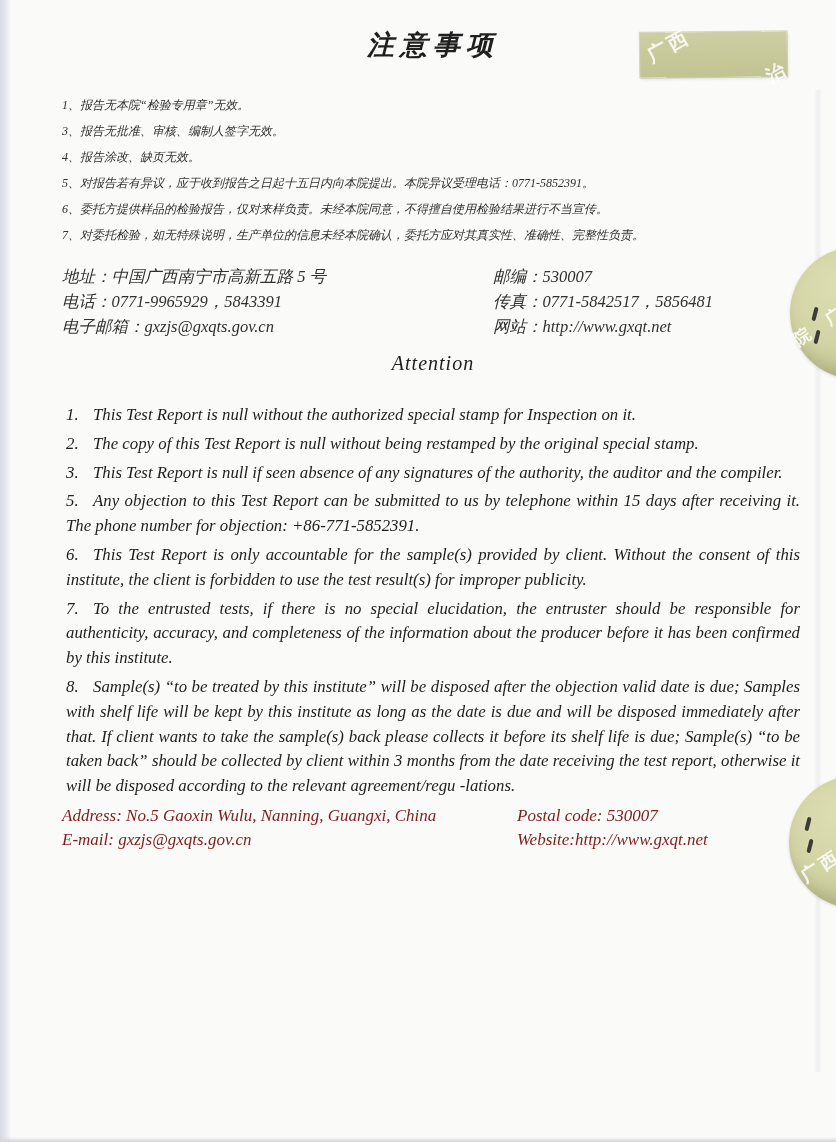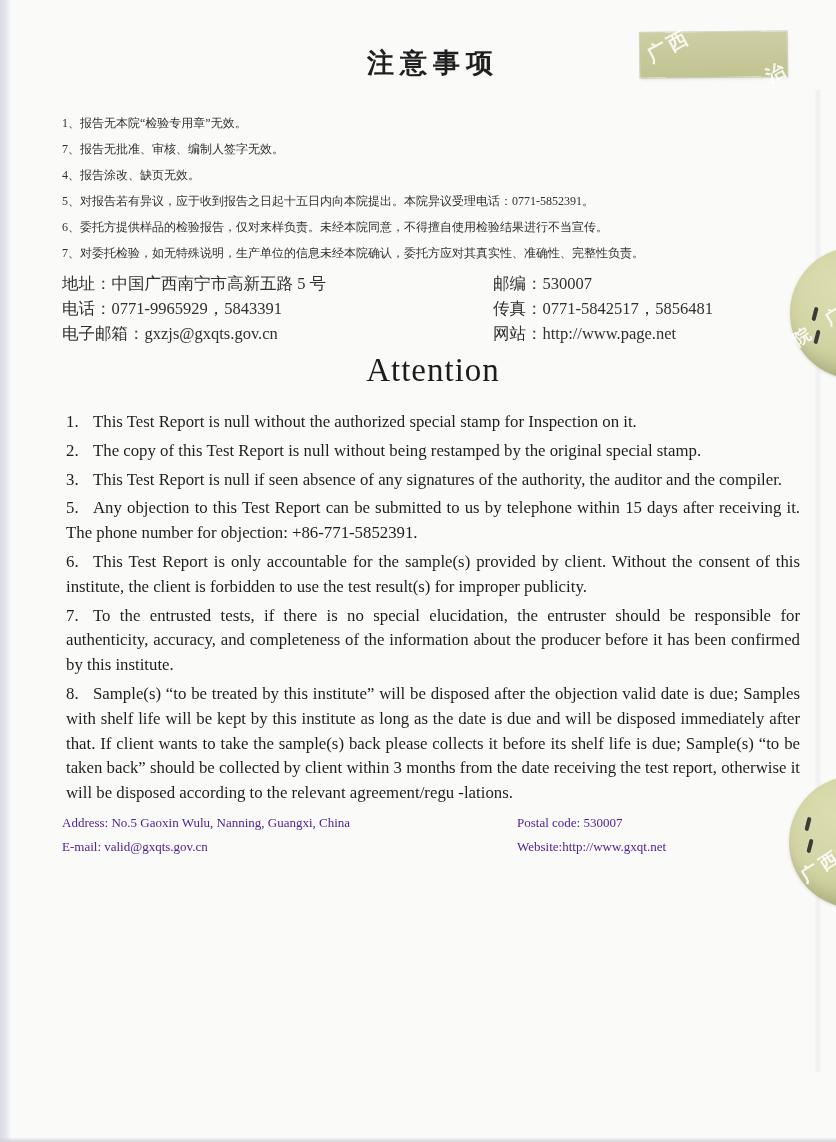--- a/index.html
+++ b/index.html
@@ -14,51 +14,51 @@
     background:linear-gradient(90deg,#d8d9e3 0%,#e6e7ee 55%,rgba(230,231,238,0) 100%);
   }
   .edge-bottom {
     position:absolute; left:0; right:0; bottom:0; height:5px;
     background:linear-gradient(0deg,#d4d4d8 0%,rgba(212,212,216,0) 100%);
   }
   .crease-right {
     position:absolute; right:14px; top:90px; bottom:70px; width:8px;
     background:linear-gradient(90deg,rgba(140,140,155,0) 0%,rgba(140,140,155,0.10) 50%,rgba(140,140,155,0) 100%);
   }
-  .content { position:absolute; left:62px; top:42px; width:742px; }
+  .content { position:absolute; left:62px; top:24px; width:742px;font-style:italic; }
 
   .cn-title {
     margin:6px 0 34px; text-align:center;
     font-family:"Liberation Sans","DejaVu Sans",sans-serif;
     font-weight:700; font-size:27px; line-height:30px;
     letter-spacing:6px; color:#1f1f1f;
   }
   .cn-item {
     margin:0 0 2.5px; font-size:12px; line-height:23.6px;
     text-align:justify; color:#30302e;
   }
-  .contact { margin-top:5px; }
+  .contact { margin-top:16px; }
   .contact .contact-row {
     display:grid; grid-template-columns:431px 1fr;
     font-size:16.5px; line-height:25px; color:#30302e;
   }
   .en-title {
     margin:10px 0 26px; text-align:center;
-    font-weight:400; font-size:33px; line-height:28px;
+    font-weight:400; font-size:20px; line-height:28px;
     letter-spacing:1px; color:#1d1d1d;
   }
   .en-item {
     margin:4px; font-size:16.8px; line-height:24.8px;
     text-align:justify; color:#1e1e1e;
   }
   .en-item .num { display:inline-block; width:27px; }
   .contact-en { margin-top:5px; }
   .contact-en .contact-row {
     display:grid; grid-template-columns:455px 1fr;
-    font-size:13px; line-height:23.5px; color:#4c1d95;
+    font-size:17px; line-height:23.5px; color:#7f1d1d;
   }
 
   
   .tab {
     position:absolute; left:640px; top:32px; width:147px; height:45px;
     background:linear-gradient(180deg,#cdcea3 0%,#c7c899 60%,#c2c392 100%);
     transform:rotate(-0.6deg);
     box-shadow:0 0 0 1px rgba(175,176,140,0.45), 1px 2px 3px rgba(120,120,100,0.18);
   }
   .tab .wm {
@@ -102,40 +102,40 @@
   <div class="edge-left"></div>
   <div class="crease-right"></div>
 
   <div class="content">
 
     <h1 class="cn-title">注意事项</h1>
 
     <div class="cn-list">
 
     <p class="cn-item">1、报告无本院“检验专用章”无效。</p>
-        <p class="cn-item">7、报告无批准、审核、编制人签字无效。</p>
+        <p class="cn-item">3、报告无批准、审核、编制人签字无效。</p>
         <p class="cn-item">4、报告涂改、缺页无效。</p>
         <p class="cn-item">5、对报告若有异议，应于收到报告之日起十五日内向本院提出。本院异议受理电话：0771-5852391。</p>
         <p class="cn-item">6、委托方提供样品的检验报告，仅对来样负责。未经本院同意，不得擅自使用检验结果进行不当宣传。</p>
         <p class="cn-item">7、对委托检验，如无特殊说明，生产单位的信息未经本院确认，委托方应对其真实性、准确性、完整性负责。</p>
       </div>
 
     <div class="contact contact-cn">
 
     <div class="contact-row">
         <span class="c-left">地址：中国广西南宁市高新五路 5 号</span>
         <span class="c-right">邮编：530007</span>
       </div>
         <div class="contact-row">
         <span class="c-left">电话：0771-9965929，5843391</span>
         <span class="c-right">传真：0771-5842517，5856481</span>
       </div>
         <div class="contact-row">
         <span class="c-left">电子邮箱：gxzjs@gxqts.gov.cn</span>
-        <span class="c-right">网站：http://www.page.net</span>
+        <span class="c-right">网站：http://www.gxqt.net</span>
       </div>
       </div>
 
     <h2 class="en-title">Attention</h2>
 
     <div class="en-list">
 
     <p class="en-item">
         <span class="num">1.</span><span class="txt">This Test Report is null without the authorized special stamp for Inspection on it.</span>
       </p>
@@ -159,21 +159,21 @@
       </p>
       </div>
 
     <div class="contact contact-en">
 
     <div class="contact-row">
         <span class="c-left">Address: No.5 Gaoxin Wulu, Nanning, Guangxi, China</span>
         <span class="c-right">Postal code: 530007</span>
       </div>
         <div class="contact-row">
-        <span class="c-left">E-mail: valid@gxqts.gov.cn</span>
+        <span class="c-left">E-mail: gxzjs@gxqts.gov.cn</span>
         <span class="c-right">Website:http://www.gxqt.net</span>
       </div>
       </div>
 
   </div>
 
   <div class="tab">
     <span class="wm wm1">广西</span>
     <span class="wm wm2">治</span>
   </div>

